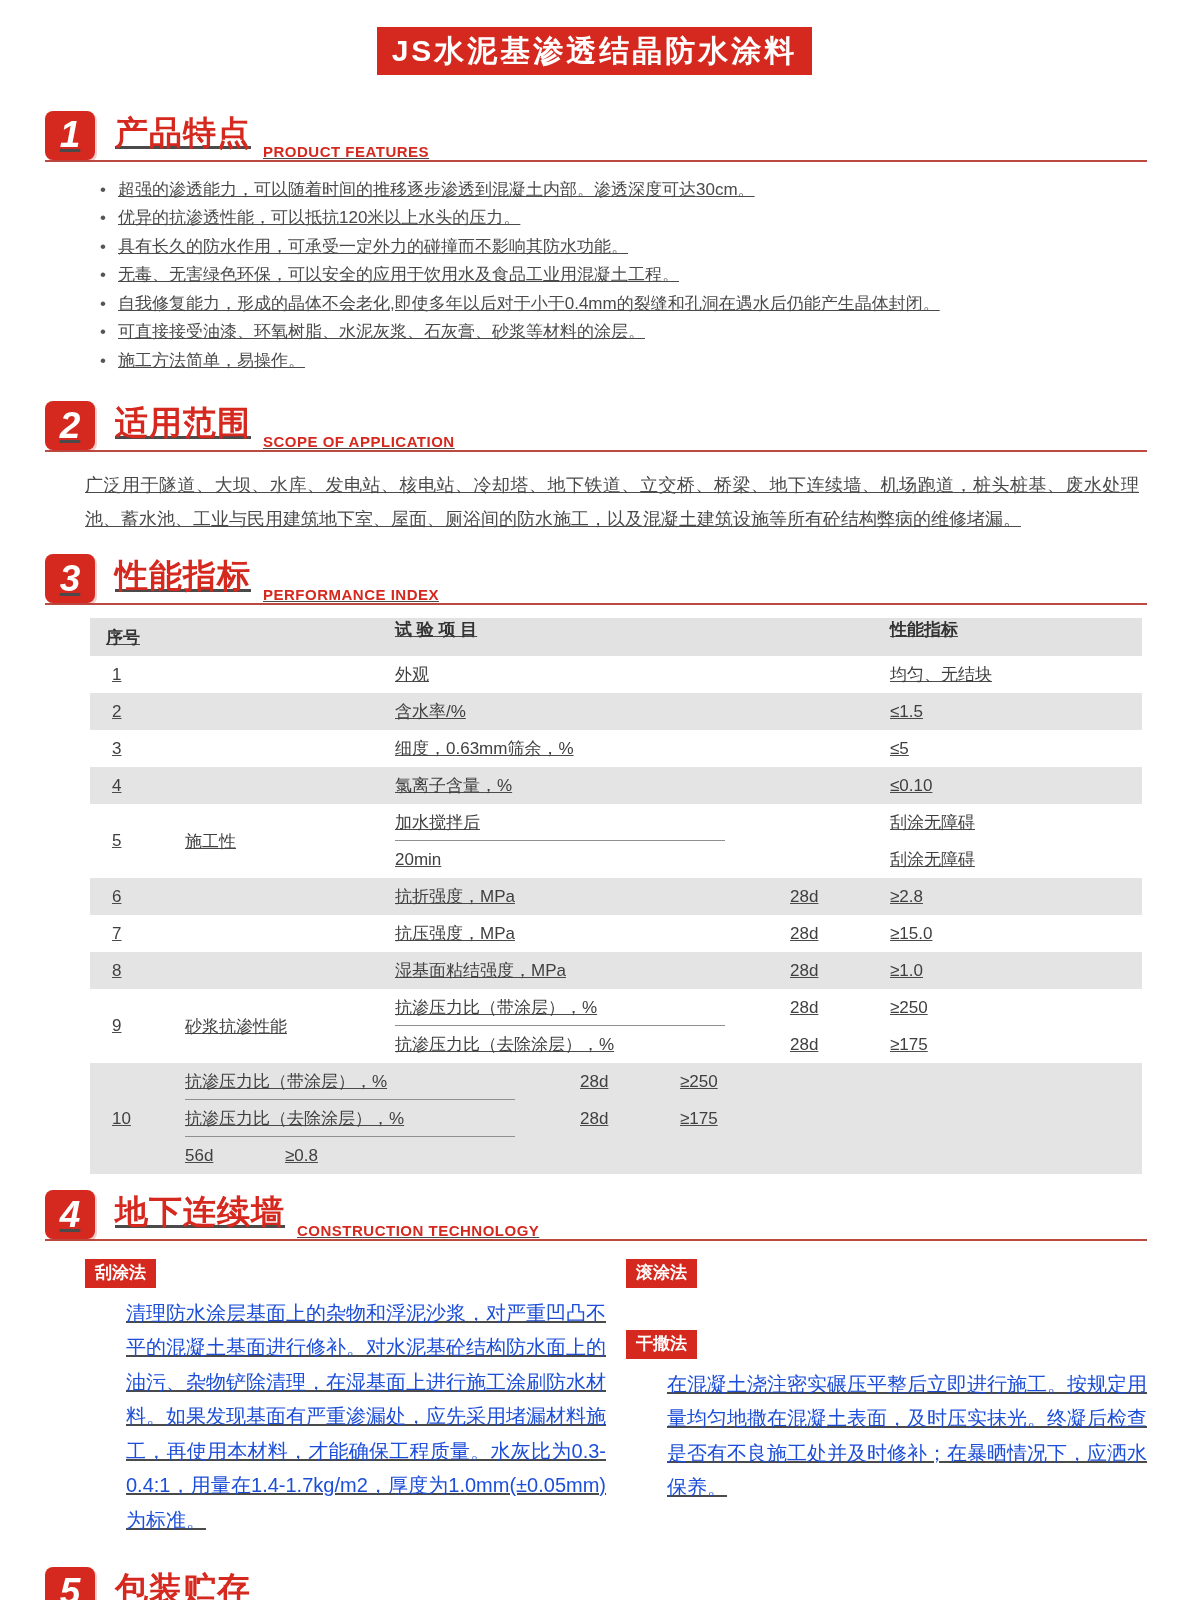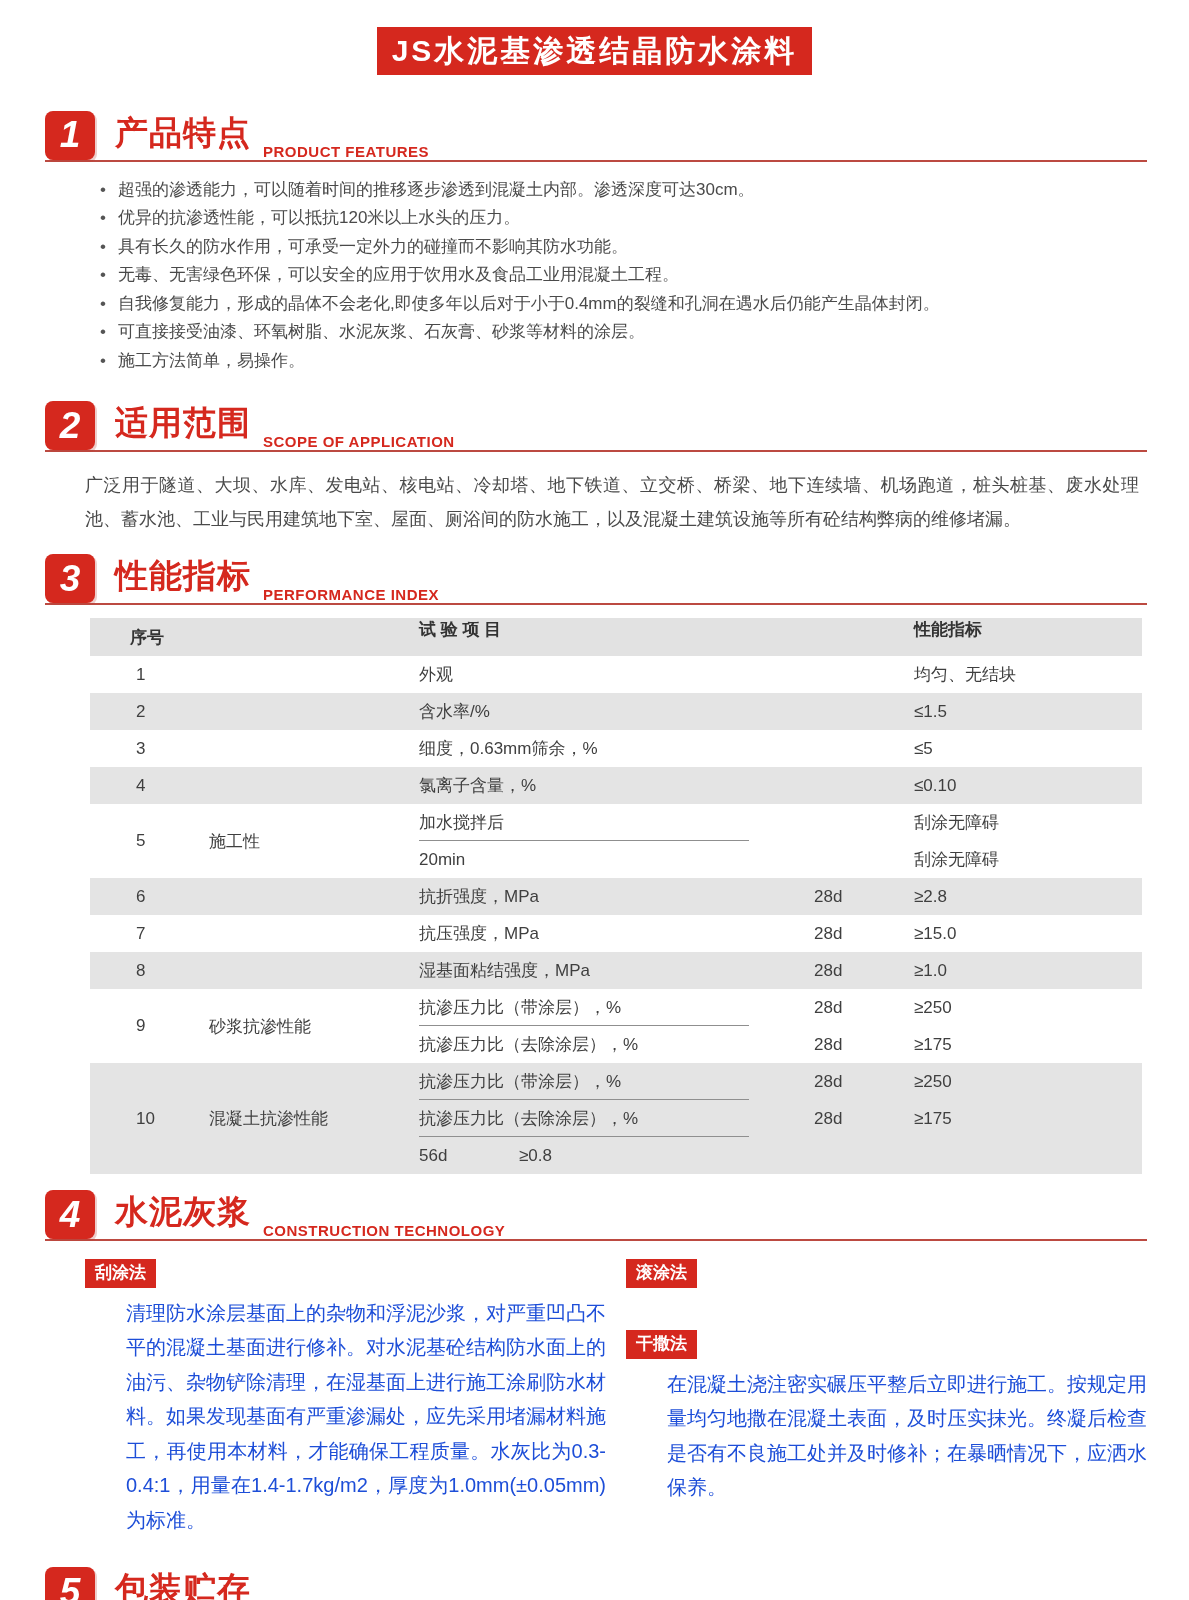--- a/index.html
+++ b/index.html
@@ -2,21 +2,21 @@
 <html><head>
 <meta charset="utf-8">
 <style>
   * { margin:0; padding:0; box-sizing:border-box; }
   html,body { background:#ffffff; }
   body {
     width:1189px; height:1600px; overflow:hidden;
     font-family:"Liberation Sans","DejaVu Sans",sans-serif;
     color:#4a4a4a;
   }
-  .page { position:relative; width:1189px; height:1511px; background:#fff; }
+  .page { position:relative; width:1189px; height:1511px; background:#fff;text-decoration:underline; }
 
   
   .banner-wrap { text-align:center; padding-top:27px; }
   .banner {
     display:inline-block; background:#d5281e; color:#fff;
     font-size:30px; font-weight:bold; letter-spacing:3px;
     padding:5px 15px; line-height:1.25;
   }
 
   
@@ -41,21 +41,21 @@
   .features .dot { position:absolute; left:0; top:0; color:#555; }
 
   
   .scope-text { margin:16px 50px 0 85px; font-size:18px; line-height:34px; color:#4a4a4a; text-align:justify; }
 
   
   .perf-table { margin:13px 47px 0 90px; font-size:17px; color:#3f3f3f; }
   .t-row { display:flex; background:#fff; }
   .t-row.shade { background:#e4e4e4; }
   .t-head { font-weight:bold; color:#333; background:#e2e2e2; min-height:38px; }
-  .c-no   { width:95px;  display:flex; align-items:center; padding-left:22px; flex:0 0 auto;margin-left:24px; }
+  .c-no   { width:95px;  display:flex; align-items:center; padding-left:22px; flex:0 0 auto; }
   .c-group{ width:210px; display:flex; align-items:center; flex:0 0 auto; }
   .c-subs { flex:1; display:flex; flex-direction:column; justify-content:center; }
   .sub-line { display:flex; align-items:center; min-height:37px; position:relative; }
   .sub-line.divided::after {
     content:""; position:absolute; left:0; bottom:0; width:330px;
     border-bottom:1px solid #8f8f8f;
   }
   .c-item { width:395px; flex:0 0 auto; }
   .c-age  { width:100px; flex:0 0 auto; }
   .c-val  { flex:1; }
@@ -229,21 +229,20 @@
             </div>
             <div class="sub-line">
               <div class="c-item">抗渗压力比（去除涂层），%</div>
               <div class="c-age">28d</div>
               <div class="c-val">≥175</div>
             </div>
           </div>
         </div>
         <div class="t-row shade">
           <div class="c-no">10</div>
-          <div class="c-group">混凝土抗渗性能</div>
           <div class="c-subs">
             <div class="sub-line divided">
               <div class="c-item">抗渗压力比（带涂层），%</div>
               <div class="c-age">28d</div>
               <div class="c-val">≥250</div>
             </div>
             <div class="sub-line divided">
               <div class="c-item">抗渗压力比（去除涂层），%</div>
               <div class="c-age">28d</div>
               <div class="c-val">≥175</div>
@@ -252,21 +251,21 @@
               <div class="c-age">56d</div>
               <div class="c-val">≥0.8</div>
             </div>
           </div>
         </div>
       </div>
   </div>
 
   <div class="sec-header mt-sec4">
     <div class="sec-num">4</div>
-    <div class="sec-title">水泥灰浆</div>
+    <div class="sec-title">地下连续墙</div>
     <div class="sec-sub">CONSTRUCTION TECHNOLOGY</div>
   </div>
   <div class="methods">
     <div class="m-col">
       <span class="badge">刮涂法</span>
       <div class="m-text">清理防水涂层基面上的杂物和浮泥沙浆，对严重凹凸不平的混凝土基面进行修补。对水泥基砼结构防水面上的油污、杂物铲除清理，在湿基面上进行施工涂刷防水材料。如果发现基面有严重渗漏处，应先采用堵漏材料施工，再使用本材料，才能确保工程质量。水灰比为0.3-0.4:1，用量在1.4-1.7kg/m2，厚度为1.0mm(±0.05mm)为标准。</div>
     </div>
     <div class="m-col">
       <div>
         <span class="badge">滚涂法</span>

